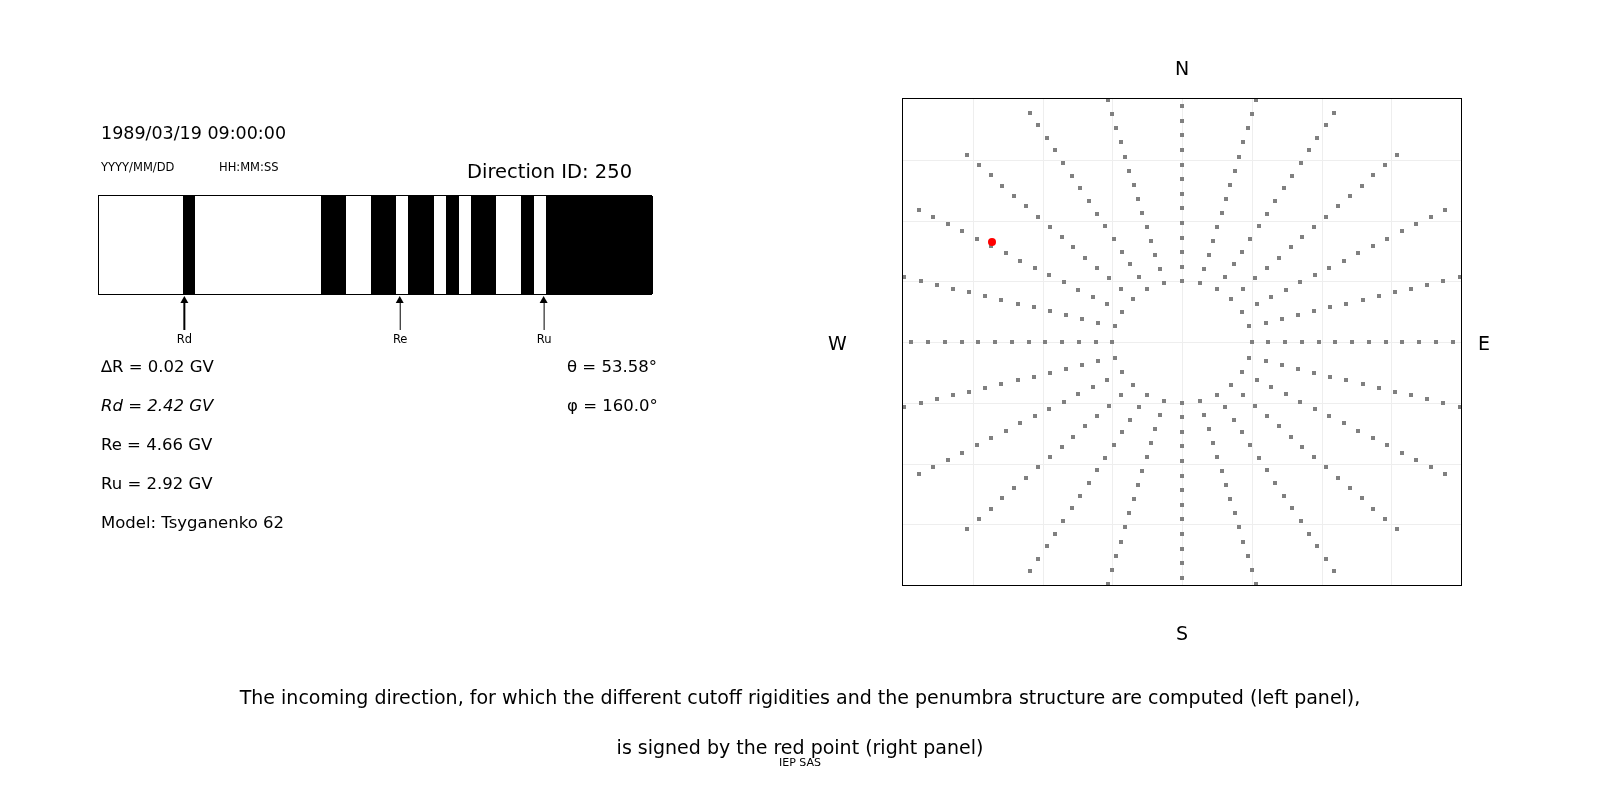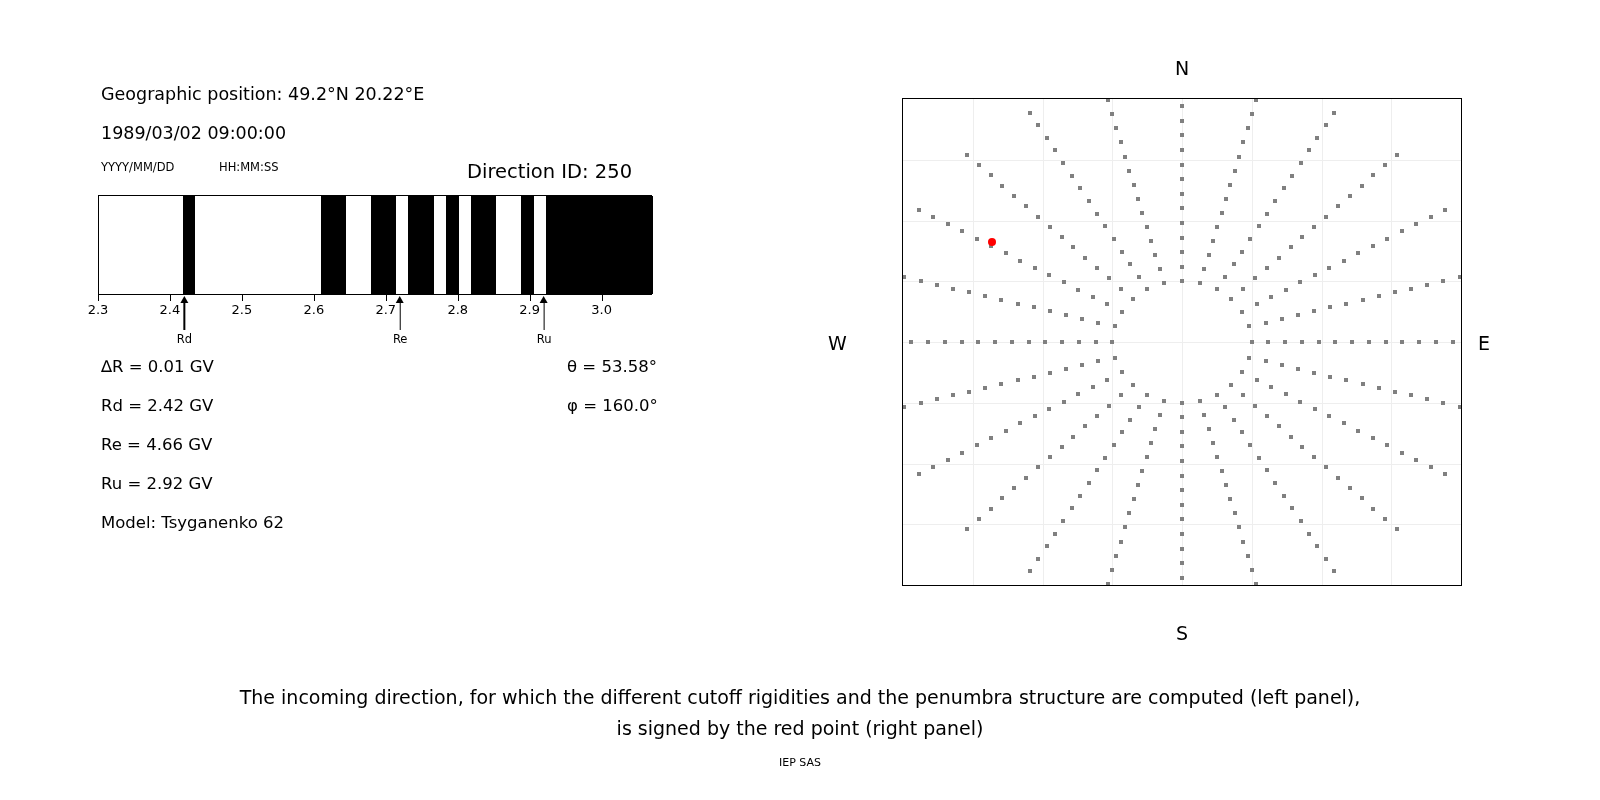--- a/index.html
+++ b/index.html
@@ -60,84 +60,65 @@
   .compass{position:absolute;font-size:19px;white-space:nowrap;}
   #compass-n{left:382px;top:57px;transform:translateX(-50%);}
   #compass-s{left:382px;top:622px;transform:translateX(-50%);}
   #compass-w{left:28px;top:332px;}
   #compass-e{left:678px;top:332px;}
 
   
   .caption-line{position:absolute;left:800px;transform:translateX(-50%);
       font-size:19px;white-space:nowrap;}
   #caption-1{top:686px;}
-  #caption-2{top:717px;}
+  #caption-2{top:736px;}
   #footer-text{position:absolute;left:800px;top:756px;transform:translateX(-50%);
       font-size:11px;white-space:nowrap;}
 </style>
 </head>
 <body>
 
 <div class="abs" id="left-panel">
 
-  <div class="abs geo-line">Geographic position: 49.2°N 20.22°E</div>
-  <div class="abs date-line">1989/03/02 09:00:00</div>
+  <div class="abs date-line">1989/03/19 09:00:00</div>
   <div class="abs fmt-date">YYYY/MM/DD</div>
   <div class="abs fmt-time">HH:MM:SS</div>
   <div class="abs dir-id">Direction ID: 250</div>
 
   <div class="abs" id="penumbra-axes">
       <div class="band" style="left: 84.1792px; width: 12.2312px;"></div>
       <div class="band" style="left: 221.6px; width: 25.1818px;"></div>
       <div class="band" style="left: 271.964px; width: 25.1818px;"></div>
       <div class="band" style="left: 309.377px; width: 25.1818px;"></div>
       <div class="band" style="left: 346.79px; width: 12.9506px;"></div>
       <div class="band" style="left: 371.971px; width: 25.1818px;"></div>
       <div class="band" style="left: 422.335px; width: 12.2312px;"></div>
       <div class="band" style="left: 446.797px; width: 107.203px;"></div>
-    </div>
-  <div class="abs" id="penumbra-axis">
-      <div class="tick" style="left: 0px;"></div>
-      <div class="tick-label" style="left: 0px;">2.3</div>
-      <div class="tick" style="left: 71.9481px;"></div>
-      <div class="tick-label" style="left: 71.9481px;">2.4</div>
-      <div class="tick" style="left: 143.896px;"></div>
-      <div class="tick-label" style="left: 143.896px;">2.5</div>
-      <div class="tick" style="left: 215.844px;"></div>
-      <div class="tick-label" style="left: 215.844px;">2.6</div>
-      <div class="tick" style="left: 287.792px;"></div>
-      <div class="tick-label" style="left: 287.792px;">2.7</div>
-      <div class="tick" style="left: 359.74px;"></div>
-      <div class="tick-label" style="left: 359.74px;">2.8</div>
-      <div class="tick" style="left: 431.688px;"></div>
-      <div class="tick-label" style="left: 431.688px;">2.9</div>
-      <div class="tick" style="left: 503.636px;"></div>
-      <div class="tick-label" style="left: 503.636px;">3.0</div>
     </div>
   <div id="penumbra-arrows">
       <div class="arrow-wrap" style="left: 184.338px;">
         <div class="arrow-head"></div>
         <div class="arrow-stem"></div>
         <div class="arrow-label">Rd</div>
       </div>
       <div class="arrow-wrap" style="left: 400.182px;">
         <div class="arrow-head"></div>
         <div class="arrow-stem"></div>
         <div class="arrow-label">Re</div>
       </div>
       <div class="arrow-wrap" style="left: 544.078px;">
         <div class="arrow-head"></div>
         <div class="arrow-stem"></div>
         <div class="arrow-label">Ru</div>
       </div>
     </div>
 
   <div id="param-block">
-      <div class="param param-left" style="top: 357px;">∆R = 0.01 GV</div>
-      <div class="param param-left" style="top: 396px;">Rd = 2.42 GV</div>
+      <div class="param param-left" style="top: 357px;">∆R = 0.02 GV</div>
+      <div class="param param-left" style="top: 396px; font-style: italic;">Rd = 2.42 GV</div>
       <div class="param param-left" style="top: 435px;">Re = 4.66 GV</div>
       <div class="param param-left" style="top: 474px;">Ru = 2.92 GV</div>
       <div class="param param-left" style="top: 513px;">Model: Tsyganenko 62</div>
       <div class="param param-right" style="top: 357px;">θ = 53.58°</div>
       <div class="param param-right" style="top: 396px;">φ = 160.0°</div>
     </div>
 </div>
 
 <div class="abs" id="right-panel">
   <div id="scatter-axes">

